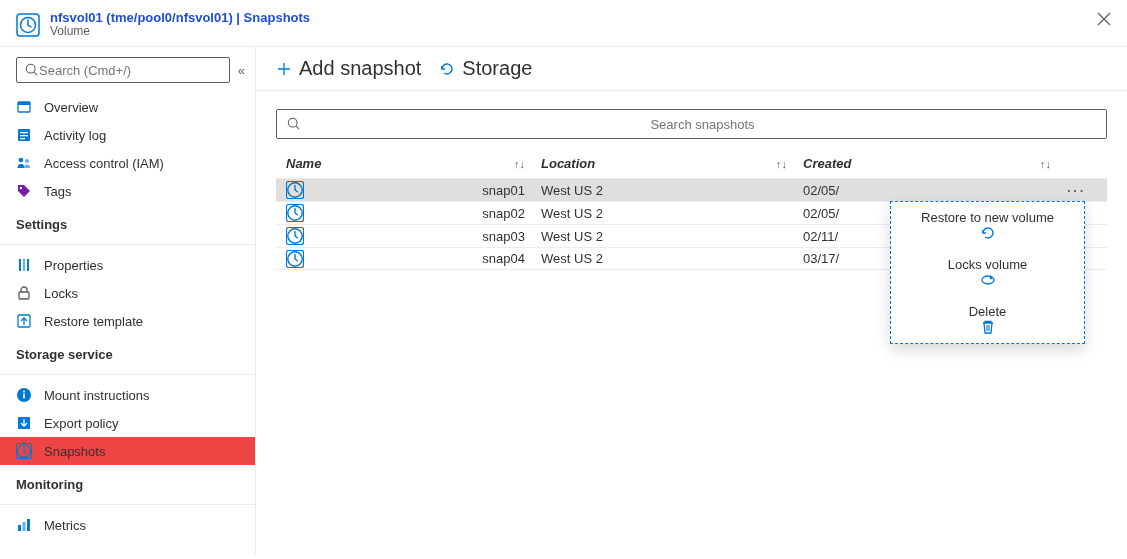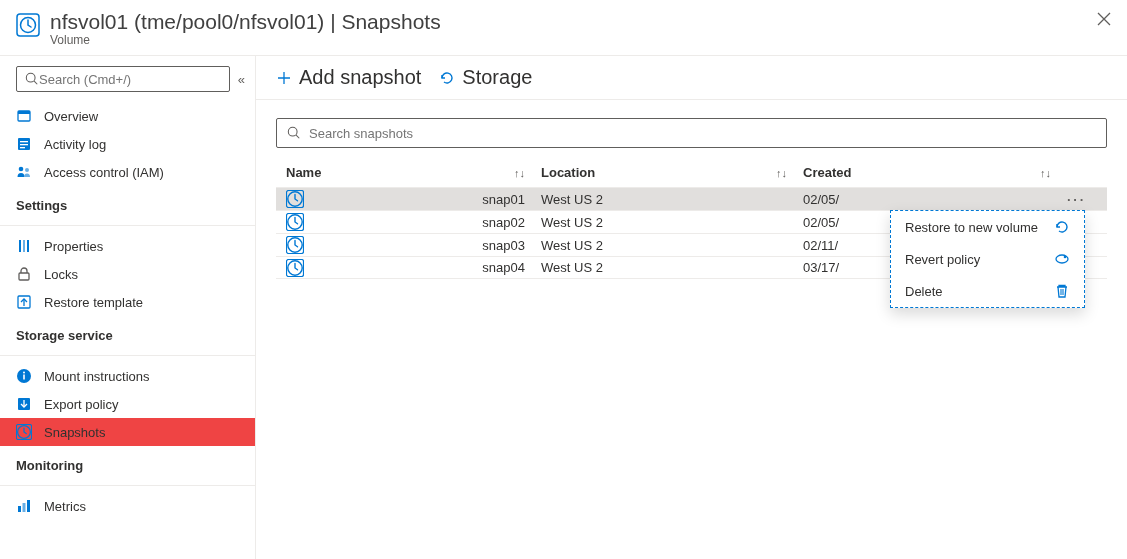--- a/index.html
+++ b/index.html
@@ -27,23 +27,23 @@
       width: 24px;
       height: 24px;
       margin-right: 10px;
       margin-top: 3px;
       flex-shrink: 0;
     }
     .header-text {
       flex: 1;
     }
     .header-title {
-      font-size: 21px;
-      font-weight: 400;
-      color: #404040;
+      font-size: 13px;
+      font-weight: 700;
+      color: #1d4ed8;
     }
     .header-subtitle {
       font-size: 12px;
       color: #605e5c;
       margin-top: -1px;
     }
     .close-btn {
       position: absolute;
       right: 16px;
       top: 12px;
@@ -161,30 +161,32 @@
       height: 30px;
       margin-bottom: 10px;
     }
     .search-snapshots input {
       border: none;
       outline: none;
       flex: 1;
       font-size: 13px;
       background: transparent;
       color: #605e5c;
+      text-align: center;
     }
     .table {
       width: 100%;
     }
     .table-header {
       display: flex;
       align-items: center;
       padding: 7px 10px;
       font-weight: 600;
       font-size: 13px;
+      font-style: italic;
     }
     .col-name { flex: 0 0 255px; display:flex; align-items:center; justify-content:space-between; padding-right:16px;}
     .col-location { flex: 0 0 262px; display:flex; align-items:center; justify-content:space-between; padding-right:16px;}
     .col-created { flex: 1; display:flex; align-items:center; justify-content:space-between; padding-right:16px;}
     .col-actions { flex: 0 0 30px; }
     .sort-icon {
       color: #605e5c;
       font-size: 11px;
     }
     .table-row {
@@ -227,20 +229,21 @@
       box-shadow: 0 6px 14px rgba(0,0,0,0.15);
       z-index: 10;
     }
     .context-item {
       display: flex;
       align-items: center;
       justify-content: space-between;
       padding: 8px 14px;
       cursor: pointer;
       font-size: 13px;
+      flex-direction: column;
     }
     .context-item .c-icon {
       width: 16px;
       height: 16px;
       color: #0078d4;
     }
     svg { display: block; }
   </style>
 </head>
 <body>
@@ -314,20 +317,29 @@
     <div class="nav-item">
       <span class="icon">
         <svg width="16" height="16" viewBox="0 0 16 16">
             <circle cx="5" cy="5" r="2.3" fill="#0078d4"></circle>
             <path d="M1.5 13 Q1.5 9 5 9 Q8.5 9 8.5 13 Z" fill="#0078d4"></path>
             <circle cx="11" cy="6" r="2" fill="#69afe5"></circle>
             <path d="M8 13 Q8 9.5 11 9.5 Q14 9.5 14 13 Z" fill="#69afe5"></path>
           </svg>
       </span>
       <span class="label">Access control (IAM)</span>
+    </div>
+    <div class="nav-item">
+      <span class="icon">
+        <svg width="16" height="16" viewBox="0 0 16 16">
+            <path d="M2 2 L8 2 L14 8 L8 14 L2 8 Z" fill="#7719aa"></path>
+            <circle cx="5" cy="5" r="1.2" fill="#fff"></circle>
+          </svg>
+      </span>
+      <span class="label">Tags</span>
     </div>
 
     <div class="section-header">Settings</div>
     <div class="separator"></div>
 
     <div class="nav-item">
       <span class="icon">
         <svg width="16" height="16" viewBox="0 0 16 16">
             <rect x="3" y="2" width="2" height="12" fill="#0078d4"></rect>
             <rect x="7" y="2" width="2" height="12" fill="#69afe5"></rect>
@@ -508,21 +520,21 @@
         <div class="context-item">
           <span>Restore to new volume</span>
           <span class="c-icon">
             <svg width="16" height="16" viewBox="0 0 16 16">
                 <path d="M3 8 A5 5 0 1 1 5 12" fill="none" stroke="#0078d4" stroke-width="1.4"></path>
                 <path d="M3 5 L3 8 L6 8" fill="none" stroke="#0078d4" stroke-width="1.4"></path>
               </svg>
           </span>
         </div>
         <div class="context-item">
-          <span>Revert policy</span>
+          <span>Locks volume</span>
           <span class="c-icon">
             <svg width="16" height="16" viewBox="0 0 16 16">
                 <ellipse cx="8" cy="8" rx="6" ry="4" fill="none" stroke="#0078d4" stroke-width="1.3"></ellipse>
                 <circle cx="11" cy="6" r="1.3" fill="#0078d4"></circle>
               </svg>
           </span>
         </div>
         <div class="context-item">
           <span>Delete</span>
           <span class="c-icon">

